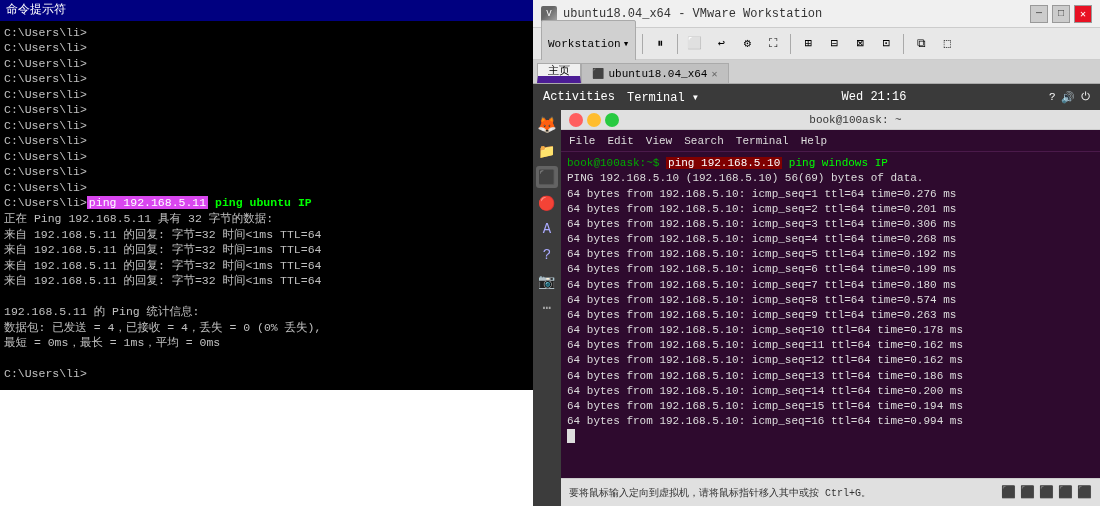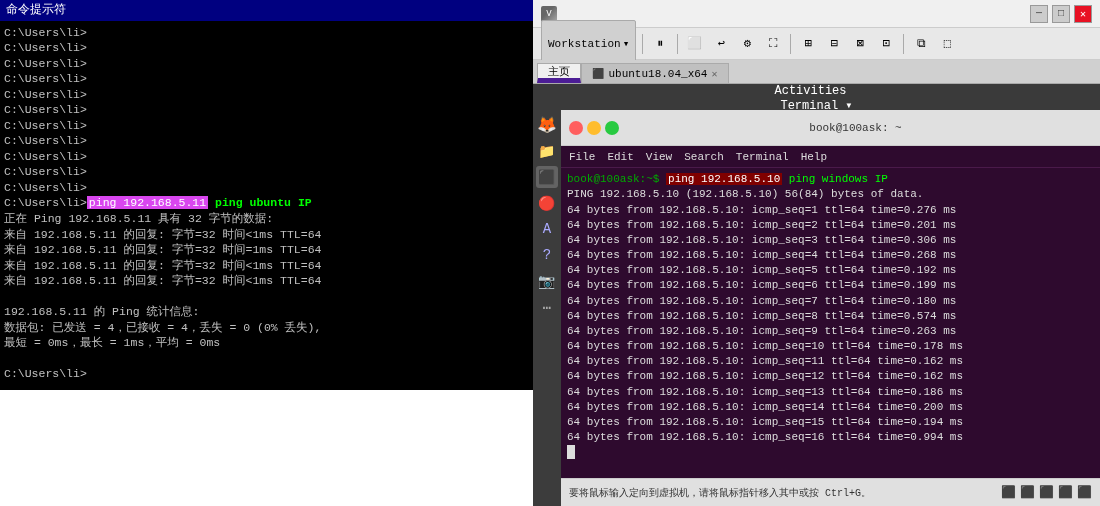--- a/index.html
+++ b/index.html
@@ -168,21 +168,21 @@
       cursor: pointer;
       display: flex;
       align-items: center;
       gap: 4px;
       height: 20px;
       font-size: 11px;
     }
 
     .tab.active {
       background: #f0f0f0;
-      border-bottom: 5px solid #4c1d95;
+      border-bottom: 7px solid #4c1d95;
     }
 
     .tab-close {
       font-size: 10px;
       color: #666;
       cursor: pointer;
     }
 
     
     .ubuntu-vm {
@@ -194,21 +194,20 @@
 
     
     .gnome-topbar {
       background: #3a3a3a;
       height: 26px;
       display: flex;
       align-items: center;
       padding: 0 10px;
       color: white;
       font-size: 12px;
-      flex-direction: column;
     }
 
     .gnome-activities {
       color: white;
       font-size: 12px;
       margin-right: 12px;
       cursor: pointer;
     }
 
     .gnome-app-menu {
@@ -234,21 +233,21 @@
     .terminal-window {
       flex: 1;
       display: flex;
       flex-direction: column;
       background: #2e0a2e;
       overflow: hidden;
     }
 
     .terminal-titlebar {
       background: #e0e0e0;
-      height: 36px;
+      height: 20px;
       display: flex;
       align-items: center;
       padding: 0 8px;
       border-bottom: 1px solid #ccc;
       font-size: 11px;
     }
 
     .terminal-title-center {
       flex: 1;
       text-align: center;
@@ -405,20 +404,21 @@
     <div>&nbsp;</div>
     <div>C:\Users\li&gt;</div>
   </div>
 </div>
 
 <div class="vmware-panel">
 
   <div class="vmware-titlebar">
     <div class="vmware-title-left">
       <div class="vmware-icon" style="background: linear-gradient(135deg, #666 40%, #aaa 100%); width:16px; height:16px; border-radius:2px; display:flex; align-items:center; justify-content:center; color:white; font-size:9px;">V</div>
+      <span class="vmware-title-text">ubuntu18.04_x64 - VMware Workstation</span>
     </div>
     <div class="vmware-window-controls">
       <div class="win-ctrl">─</div>
       <div class="win-ctrl">□</div>
       <div class="win-ctrl close">✕</div>
     </div>
   </div>
 
   <div class="vmware-toolbar">
     <div class="toolbar-btn">
@@ -498,21 +498,21 @@
           <span class="menu-item">Terminal</span>
           <span class="menu-item">Help</span>
         </div>
 
         <div class="terminal-content">
           <div>
             <span class="term-prompt">book@100ask:~$</span>
             <span> </span><span class="term-cmd-highlight">ping 192.168.5.10</span>
             <span> </span><span class="term-comment">ping windows IP</span>
           </div>
-          <div class="ping-output">PING 192.168.5.10 (192.168.5.10) 56(84) bytes of data.</div>
+          <div class="ping-output">PING 192.168.5.10 (192.168.5.10) 56(69) bytes of data.</div>
           <div class="ping-output">64 bytes from 192.168.5.10: icmp_seq=1 ttl=64 time=0.276 ms</div>
           <div class="ping-output">64 bytes from 192.168.5.10: icmp_seq=2 ttl=64 time=0.201 ms</div>
           <div class="ping-output">64 bytes from 192.168.5.10: icmp_seq=3 ttl=64 time=0.306 ms</div>
           <div class="ping-output">64 bytes from 192.168.5.10: icmp_seq=4 ttl=64 time=0.268 ms</div>
           <div class="ping-output">64 bytes from 192.168.5.10: icmp_seq=5 ttl=64 time=0.192 ms</div>
           <div class="ping-output">64 bytes from 192.168.5.10: icmp_seq=6 ttl=64 time=0.199 ms</div>
           <div class="ping-output">64 bytes from 192.168.5.10: icmp_seq=7 ttl=64 time=0.180 ms</div>
           <div class="ping-output">64 bytes from 192.168.5.10: icmp_seq=8 ttl=64 time=0.574 ms</div>
           <div class="ping-output">64 bytes from 192.168.5.10: icmp_seq=9 ttl=64 time=0.263 ms</div>
           <div class="ping-output">64 bytes from 192.168.5.10: icmp_seq=10 ttl=64 time=0.178 ms</div>

